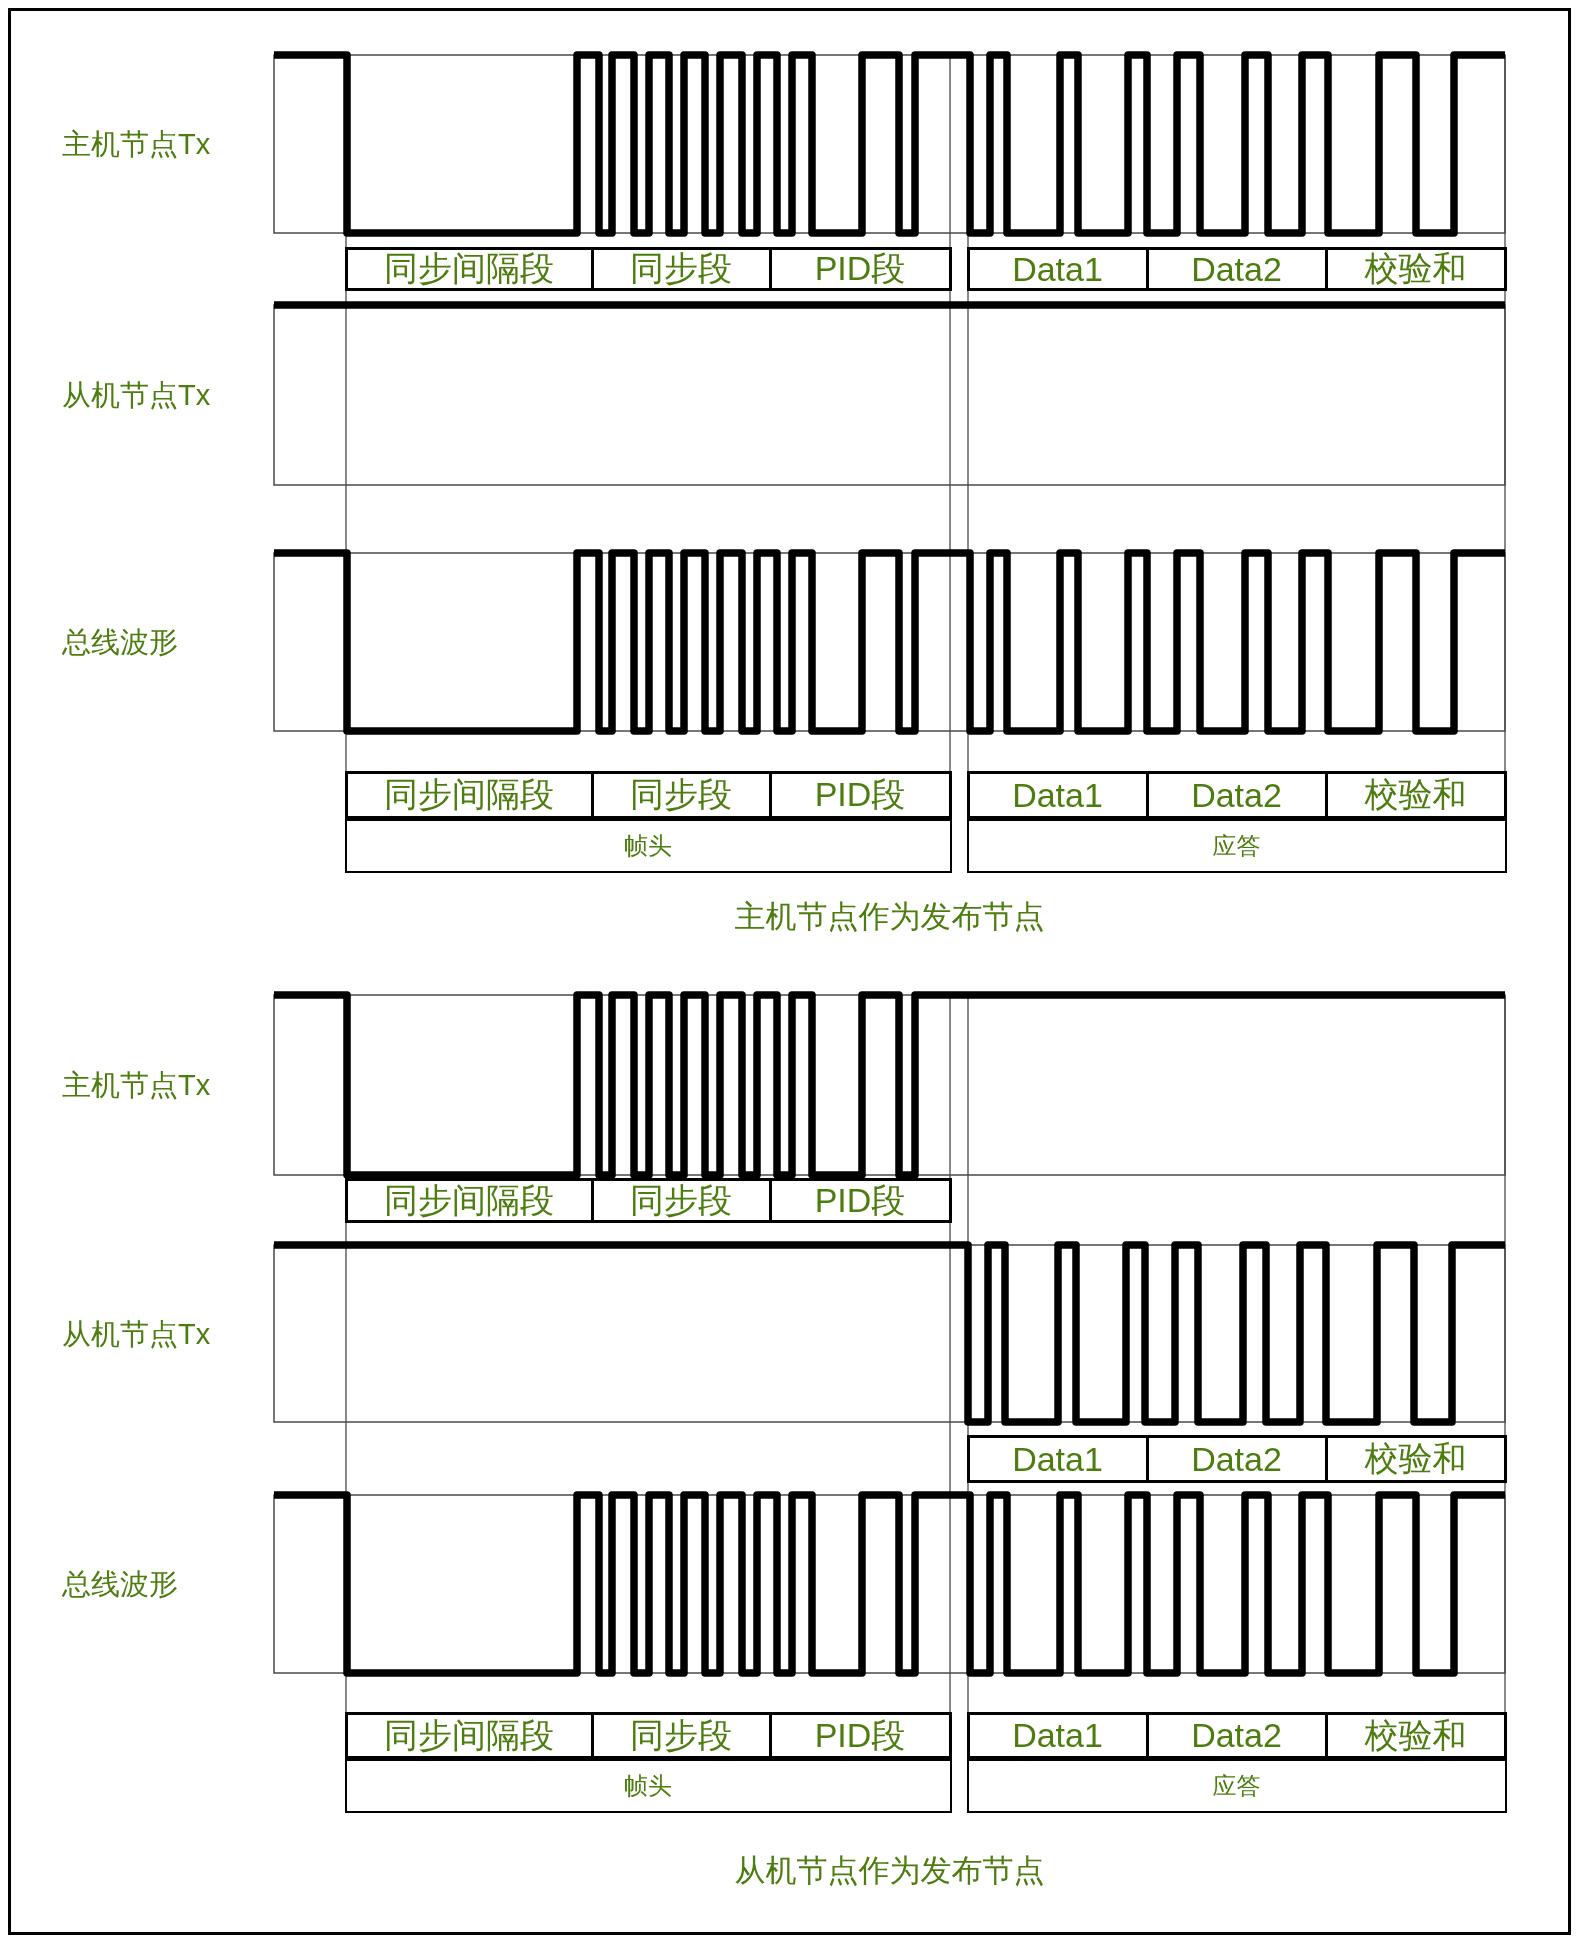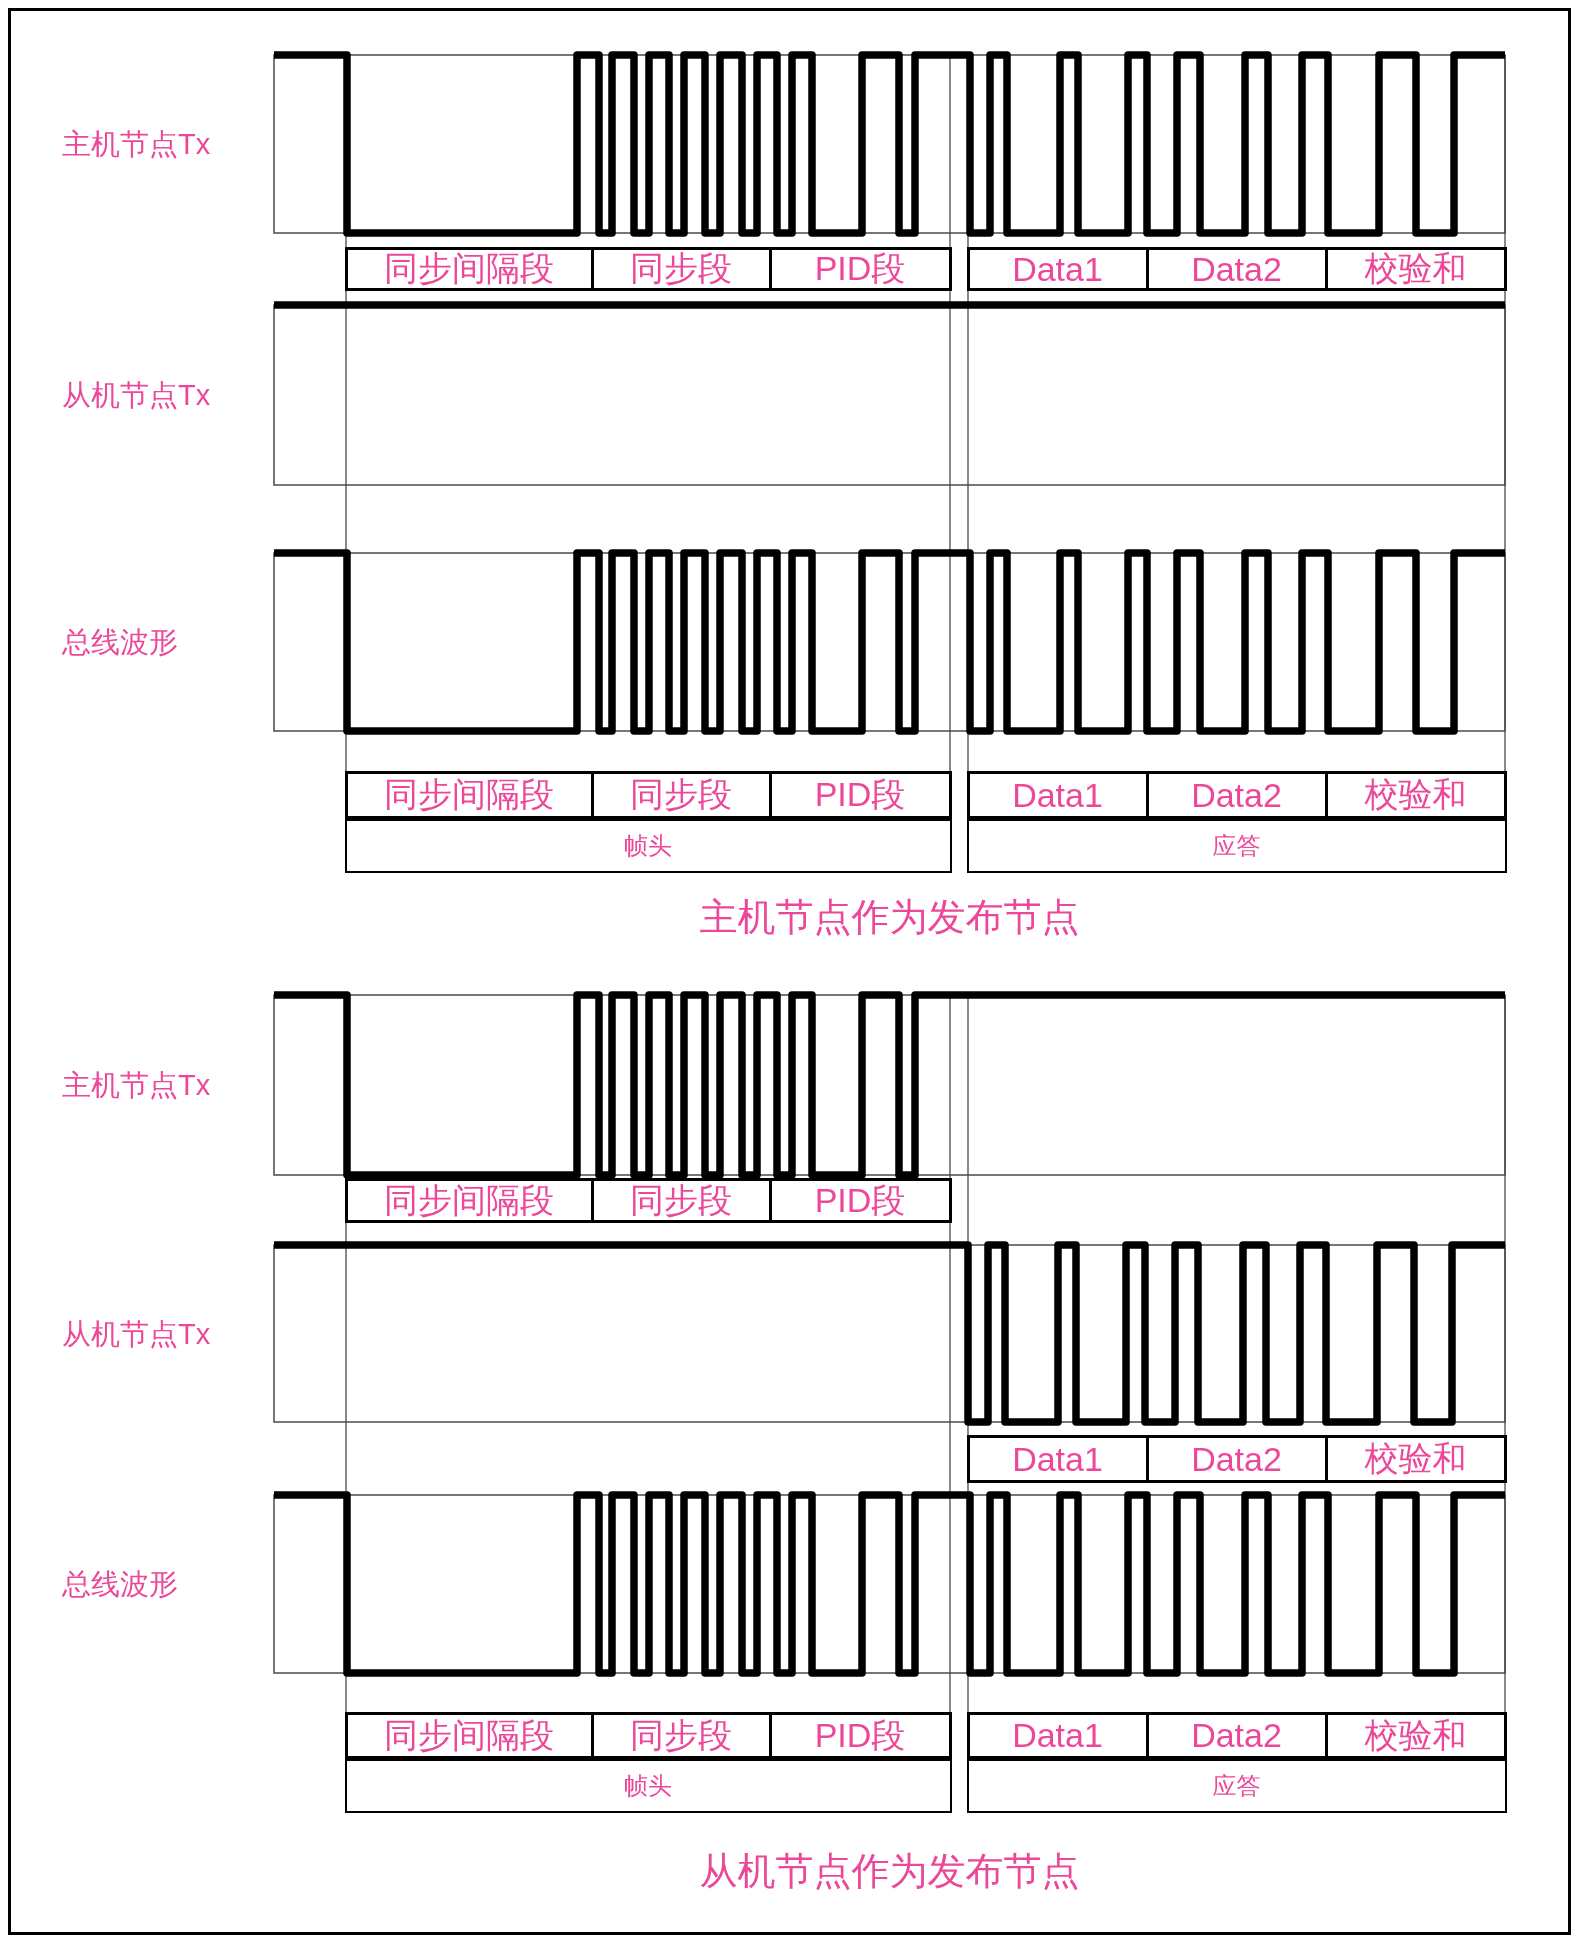--- a/index.html
+++ b/index.html
@@ -1,31 +1,31 @@
 <!DOCTYPE html>
 <html><head>
 <meta charset="utf-8">
 <style>
   html,body{margin:0;padding:0;background:#ffffff;}
   .page{
     position:relative;width:1579px;height:1943px;background:#ffffff;overflow:hidden;
-    font-family:"Liberation Sans","DejaVu Sans",sans-serif;color:#ec4899;
+    font-family:"Liberation Sans","DejaVu Sans",sans-serif;color:#4d7c0f;
   }
   .frame{position:absolute;left:8px;top:8px;width:1563px;height:1927px;
     box-sizing:border-box;border:3.5px solid #000;}
   #wave-svg{position:absolute;left:0;top:0;}
   .thin{stroke:#4a4a4a;stroke-width:1.3px;}
   .rowframe{fill:none;stroke:#4a4a4a;stroke-width:1.5px;}
   .trace{fill:none;stroke:#000;stroke-width:7.5px;stroke-linejoin:round;stroke-linecap:butt;}
   .seg{position:absolute;box-sizing:border-box;border:3px solid #000;background:#fff;
     display:flex;align-items:center;justify-content:center;font-size:34px;white-space:nowrap;}
   .grp{position:absolute;box-sizing:border-box;border:2.3px solid #000;background:#fff;
     display:flex;align-items:center;justify-content:center;font-size:24px;white-space:nowrap;}
   .row-label{position:absolute;font-size:29px;white-space:nowrap;height:48px;line-height:48px;}
-  .caption{position:absolute;text-align:center;font-size:38px;height:46px;line-height:46px;}
+  .caption{position:absolute;text-align:center;font-size:31px;height:46px;line-height:46px;}
 </style>
 </head>
 <body>
 
 <div class="page" id="page">
   <div class="frame"></div>
   <svg id="wave-svg" width="1579" height="1943" viewBox="0 0 1579 1943">
       <line x1="346" y1="55" x2="346" y2="873" class="thin"></line>
       <line x1="950" y1="55" x2="950" y2="873" class="thin"></line>
       <line x1="968" y1="55" x2="968" y2="873" class="thin"></line>

